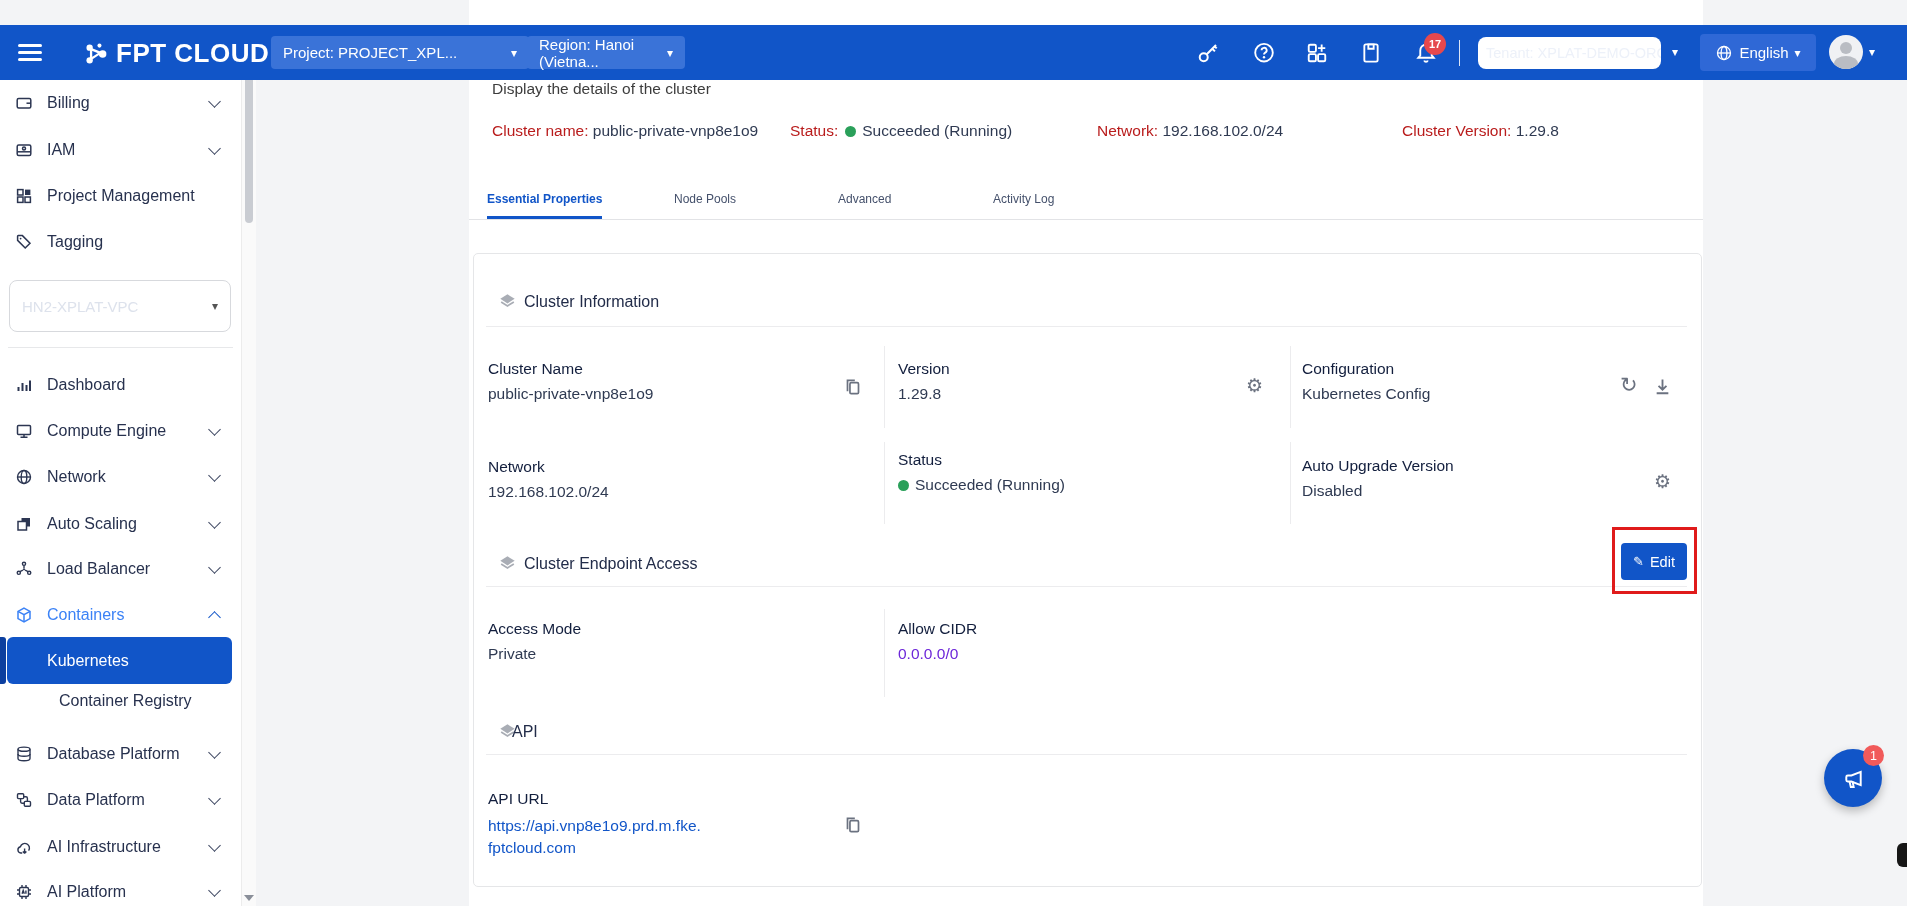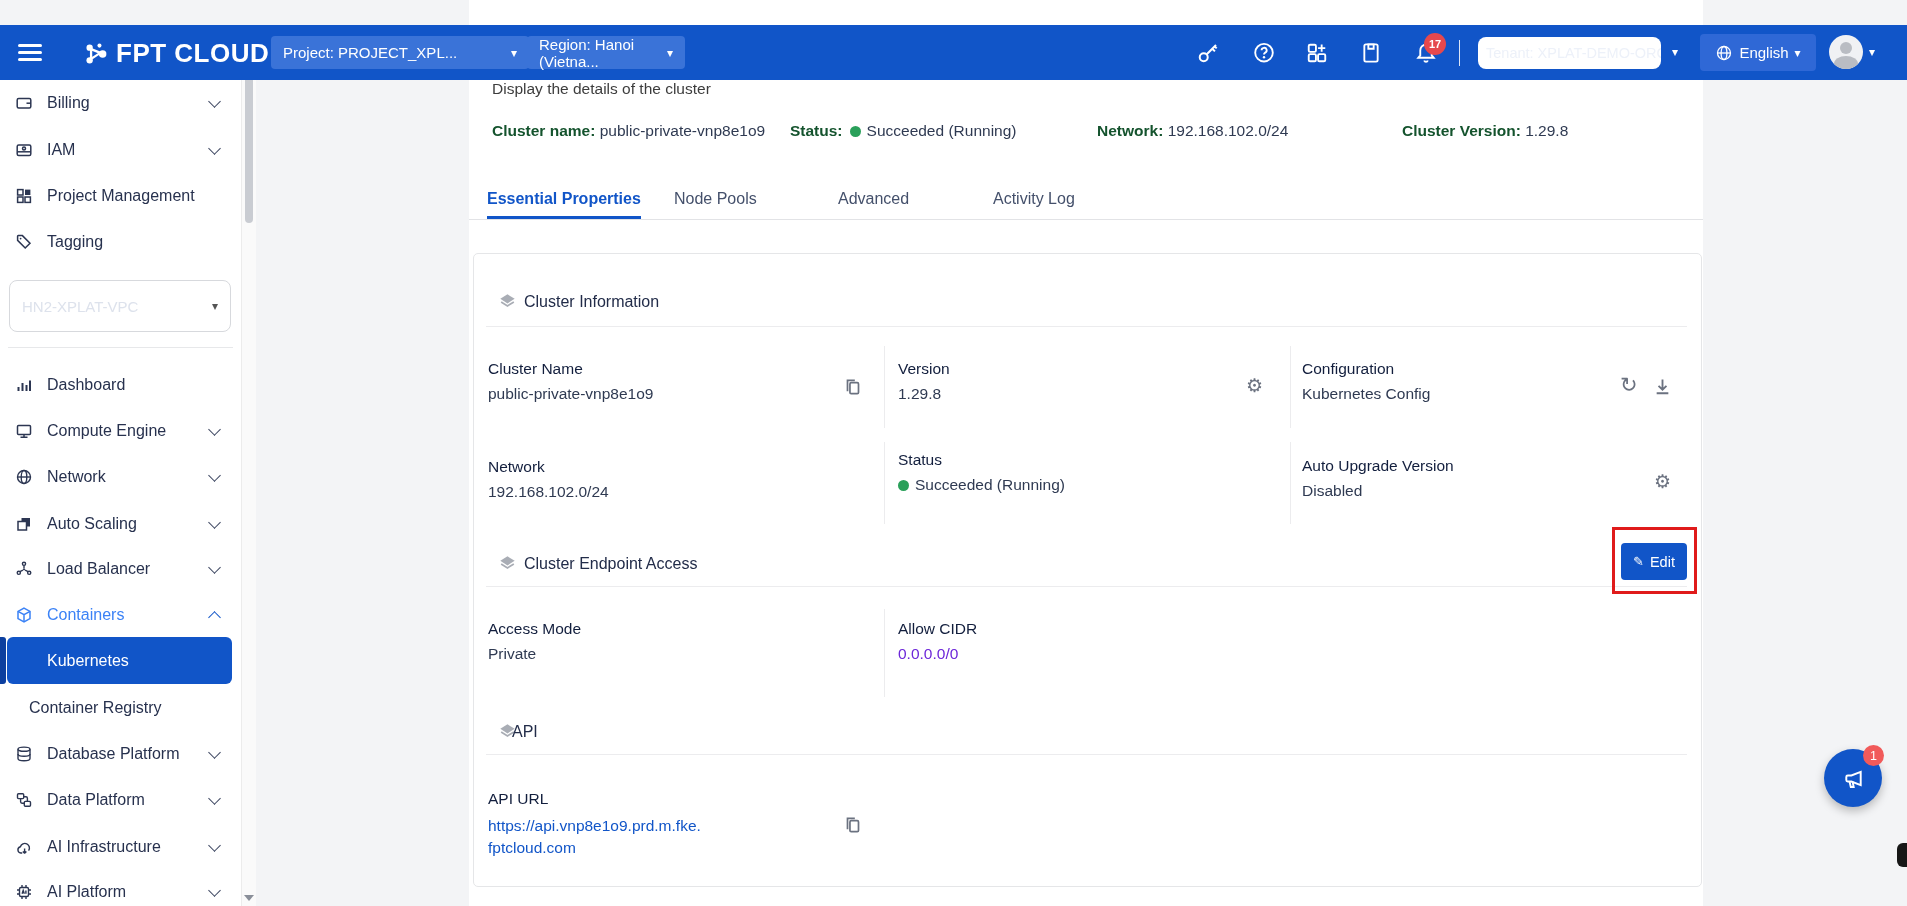--- a/index.html
+++ b/index.html
@@ -41,38 +41,38 @@
   .side-item.accent, .side-item.accent .ico{color:#3b82f6}
   .side-item.accent .chev{border-color:#1155c8}
   .vpc{position:absolute;left:9px;top:225px;width:222px;height:52px;border:1px solid #d7d9dd;border-radius:8px;
        box-sizing:border-box;display:flex;align-items:center;padding:0 12px;cursor:pointer;background:#fff}
   .vpc .ph{flex:1;font-size:15px;color:#dde2ec;overflow:hidden;white-space:nowrap}
   .vpc .vcaret{color:#555;font-size:12px}
   .side-div{position:absolute;left:8px;top:292px;width:225px;height:1px;background:#e7e8ea}
   .kube{position:absolute;left:7px;top:582px;width:225px;height:47px;background:#1155c8;border-radius:6px;
         color:#fff;font-size:16px;display:flex;align-items:center;padding-left:40px;box-sizing:border-box;cursor:pointer}
   .kube-ind{position:absolute;left:0;top:582px;width:6px;height:47px;background:#0c3f9f;border-radius:0 3px 3px 0}
-  .side-sub{position:absolute;left:0;width:241px;height:32px;display:flex;align-items:center;
-            padding-left:29px;box-sizing:border-box;font-size:16px;color:#27314e;cursor:pointer}
+  .side-sub{position:absolute;left:0;width:241px;height:32px;display:flex;
+            padding-left:59px;box-sizing:border-box;font-size:16px;color:#27314e;cursor:pointer}
   .side-scroll{position:absolute;left:241px;top:55px;width:14px;bottom:0;background:#fafafa;border-left:1px solid #ececec;z-index:11}
   .sarrow{position:absolute;left:2px;width:0;height:0;border-left:5px solid transparent;border-right:5px solid transparent}
   .sarrow.up{top:5px;border-bottom:6px solid #8a8f99}
   .sarrow.dn{bottom:5px;border-top:6px solid #8a8f99}
   .sthumb{position:absolute;left:3px;top:18px;width:8px;height:150px;background:#c9ccd2;border-radius:4px}
   
   .panel{position:absolute;left:469px;top:0;width:1234px;height:906px;background:#fff;z-index:1}
   .pg-title{position:absolute;left:23px;top:36px;font-size:27px;font-weight:700;color:#17224d;white-space:nowrap}
   .pg-refresh{position:absolute;left:1155px;top:46px;font-size:15px;color:#454545;cursor:pointer}
   .pg-sub{position:absolute;left:23px;top:80px;font-size:15.5px;color:#3d3d3d}
   .sum{position:absolute;top:122px;font-size:15.5px;white-space:nowrap}
-  .sum b{color:#14532d;font-weight:700}
+  .sum b{color:#b91c1c;font-weight:400}
   .sum span.v{color:#2f3a52}
   .dot{display:inline-block;width:11px;height:11px;border-radius:50%;background:#2aa05a;margin:0 6px 0 7px;vertical-align:-1px}
   .tabs{position:absolute;left:0;top:182px;width:1234px;height:37px;border-bottom:1px solid #e2e3e6}
-  .tab{position:absolute;top:0;height:37px;line-height:34px;font-size:16px;color:#44506b;cursor:pointer;white-space:nowrap}
+  .tab{position:absolute;top:0;height:37px;line-height:34px;font-size:12px;color:#44506b;cursor:pointer;white-space:nowrap}
   .tab.active{color:#1155c8;font-weight:700;border-bottom:3px solid #1155c8;box-sizing:border-box}
   
   .card{position:absolute;left:4px;top:253px;width:1229px;height:634px;background:#fff;
         border:1px solid #e5e6e8;border-radius:5px;box-sizing:border-box}
   .sec-ico{position:absolute;width:19px;height:19px}
   .sec-title{position:absolute;font-size:16px;color:#222c49}
   .hdiv{position:absolute;left:12px;width:1201px;height:1px;background:#ececee}
   .vdiv{position:absolute;width:1px;background:#ececee}
   .field{position:absolute;font-size:15.5px;white-space:nowrap}
   .field .lbl{font-weight:400;color:#121e3d}

